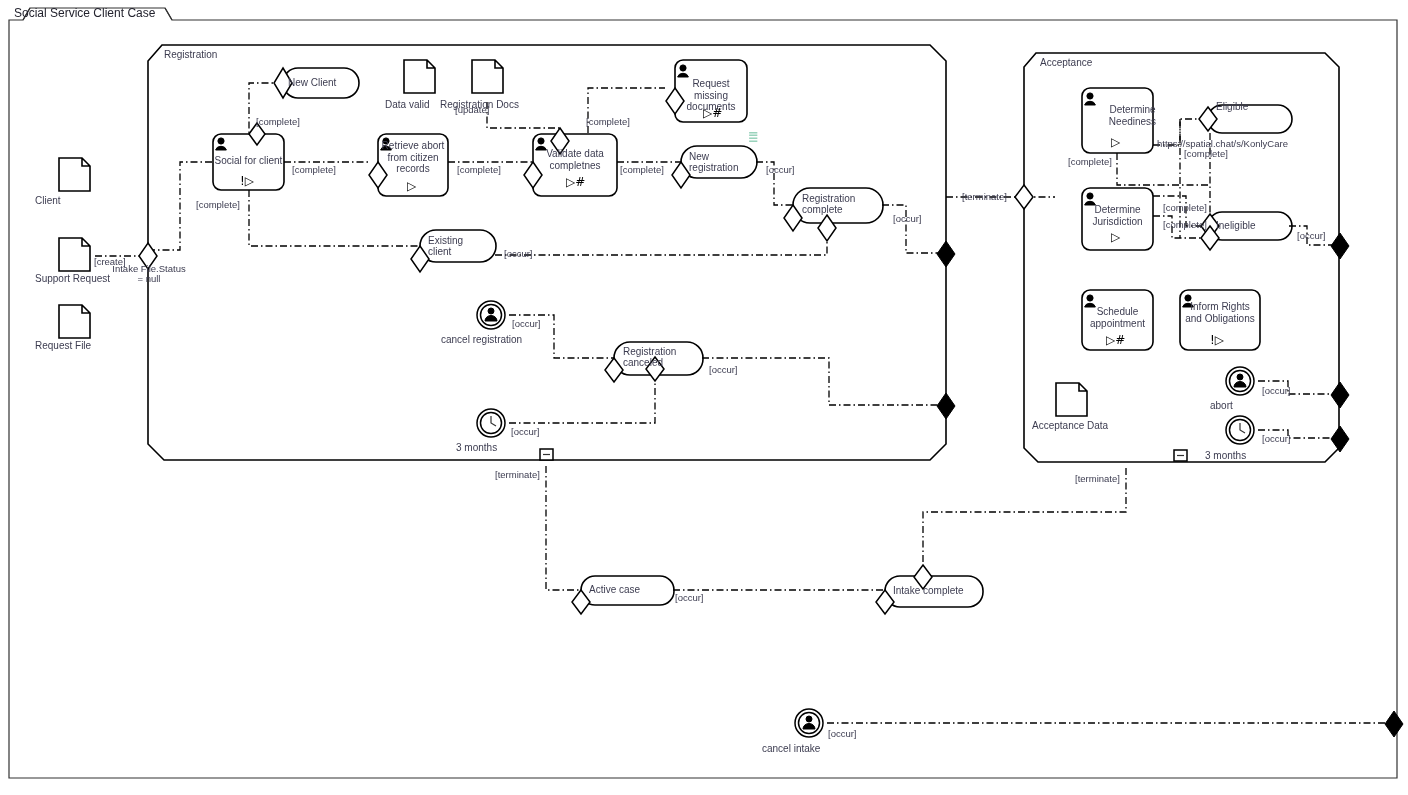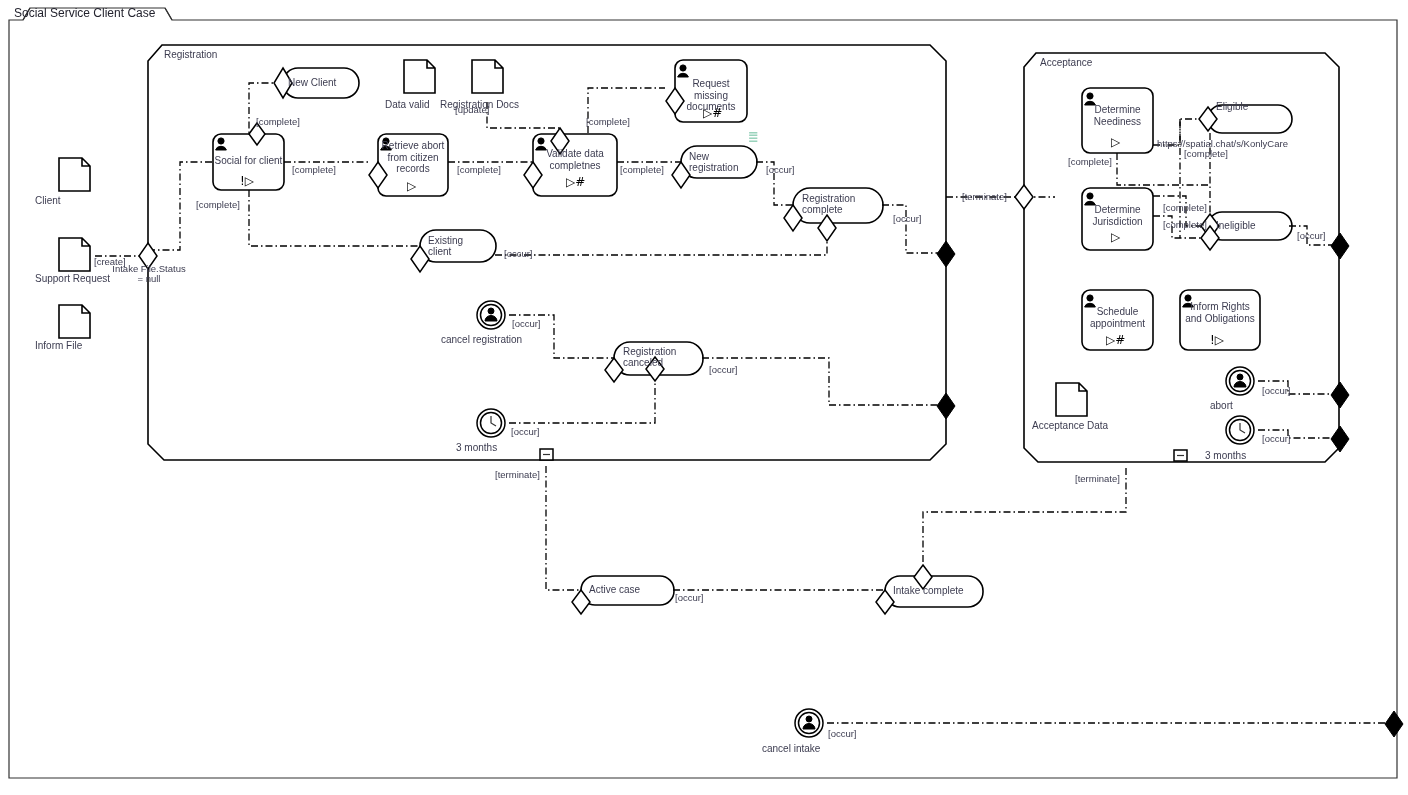--- a/index.html
+++ b/index.html
@@ -282,30 +282,30 @@
         <path class="blk" d="M1182.6 307 a5.6 5.1 0 0 1 10.8 0 z"></path>
       </g>
 </svg>
 
 <div class="casename" style="left:14px;top:6px;">Social Service Client Case</div>
 <div class="stagename" style="left:164px;top:49px;">Registration</div>
 <div class="stagename" style="left:1040px;top:57px;">Acceptance</div>
 
 <div class="lbl" style="left:35px;top:195px;width:80px;">Client</div>
 <div class="lbl" style="left:35px;top:273px;width:80px;">Support Request</div>
-<div class="lbl" style="left:35px;top:340px;width:80px;">Inform File</div>
+<div class="lbl" style="left:35px;top:340px;width:80px;">Request File</div>
 <div class="lbl" style="left:385px;top:99px;width:70px;">Data valid</div>
 <div class="lbl" style="left:440px;top:99px;width:98px;">Registration Docs</div>
 <div class="lbl" style="left:1032px;top:420px;width:80px;">Acceptance Data</div>
 
 <div class="tasklbl wrap" style="left:214px;top:155px;width:69px;">Social for client</div>
 <div class="tasklbl wrap" style="left:380px;top:140px;width:66px;">Retrieve abort from citizen records</div>
 <div class="tasklbl wrap" style="left:535px;top:148px;width:80px;">Validate data completnes</div>
 <div class="tasklbl wrap" style="left:677px;top:78px;width:68px;">Request missing documents</div>
-<div class="tasklbl wrap" style="left:1084px;top:104px;width:67px;">Determine Neediness</div>
+<div class="tasklbl wrap" style="left:1084px;top:104px;width:67px;padding-left:15px;">Determine Neediness</div>
 <div class="tasklbl wrap" style="left:1084px;top:204px;width:67px;">Determine Jurisdiction</div>
 <div class="tasklbl wrap" style="left:1084px;top:306px;width:67px;">Schedule appointment</div>
 <div class="tasklbl wrap" style="left:1182px;top:301px;width:76px;">Inform Rights and Obligations</div>
 
 <div class="marker" style="left:240px;top:175px;">!▷</div>
 <div class="marker" style="left:407px;top:180px;">▷</div>
 <div class="marker" style="left:566px;top:176px;">▷#</div>
 <div class="marker" style="left:703px;top:107px;">▷#</div>
 <div class="marker" style="left:1111px;top:136px;">▷</div>
 <div class="marker" style="left:1111px;top:231px;">▷</div>

